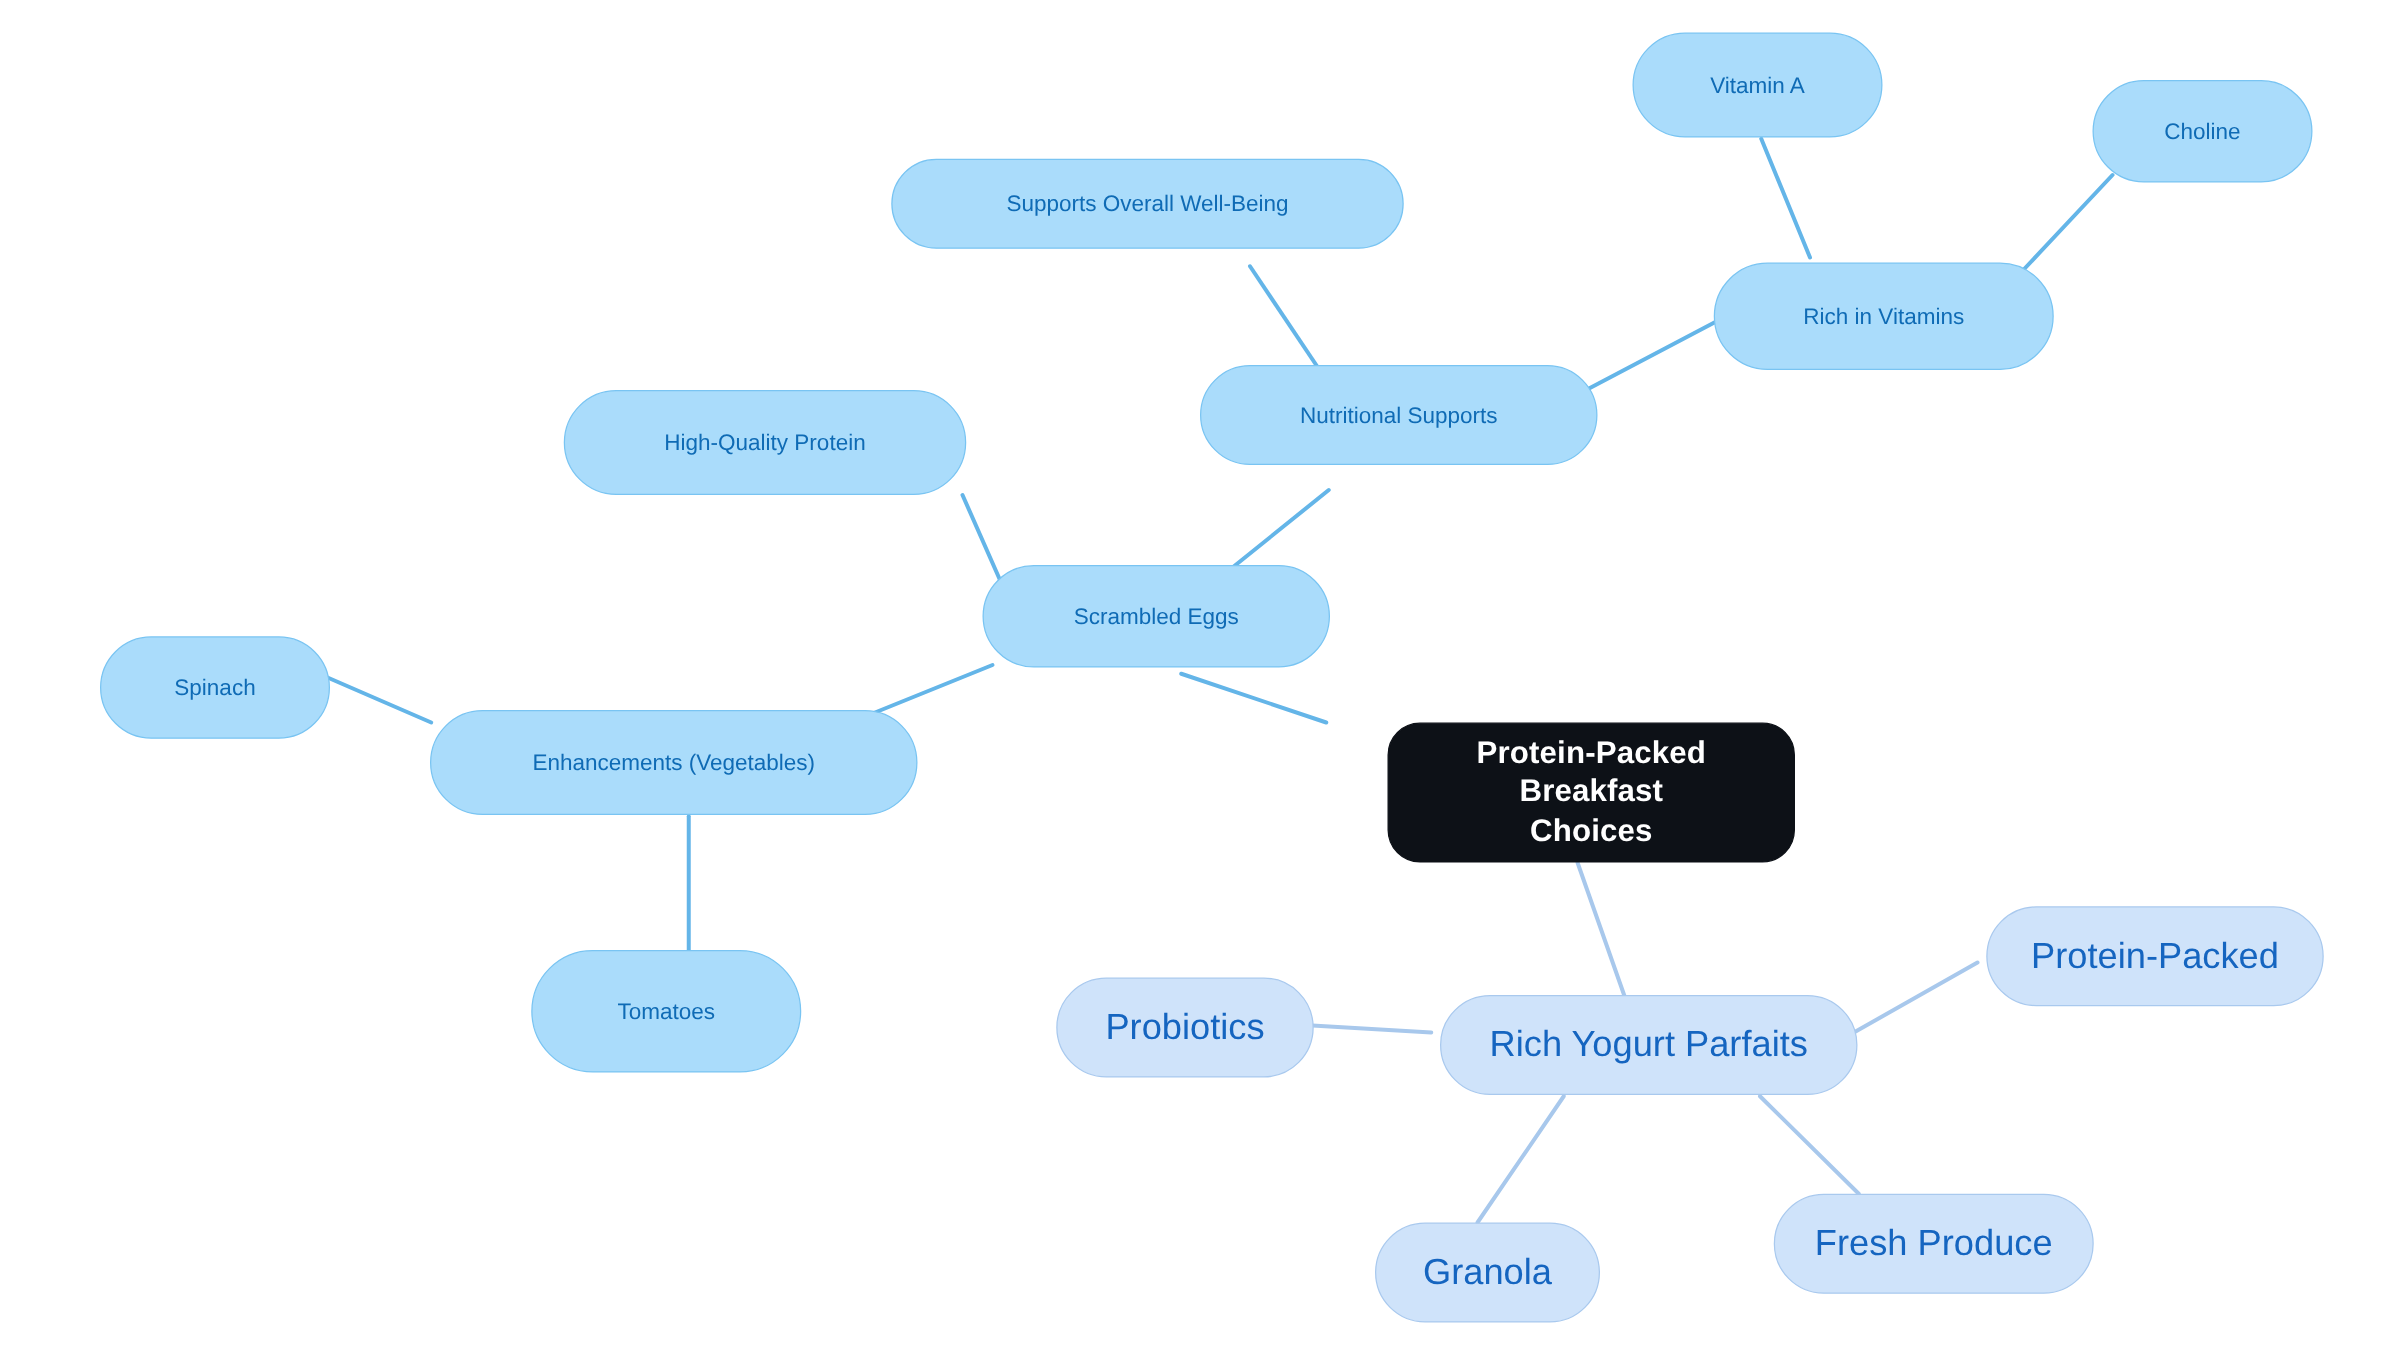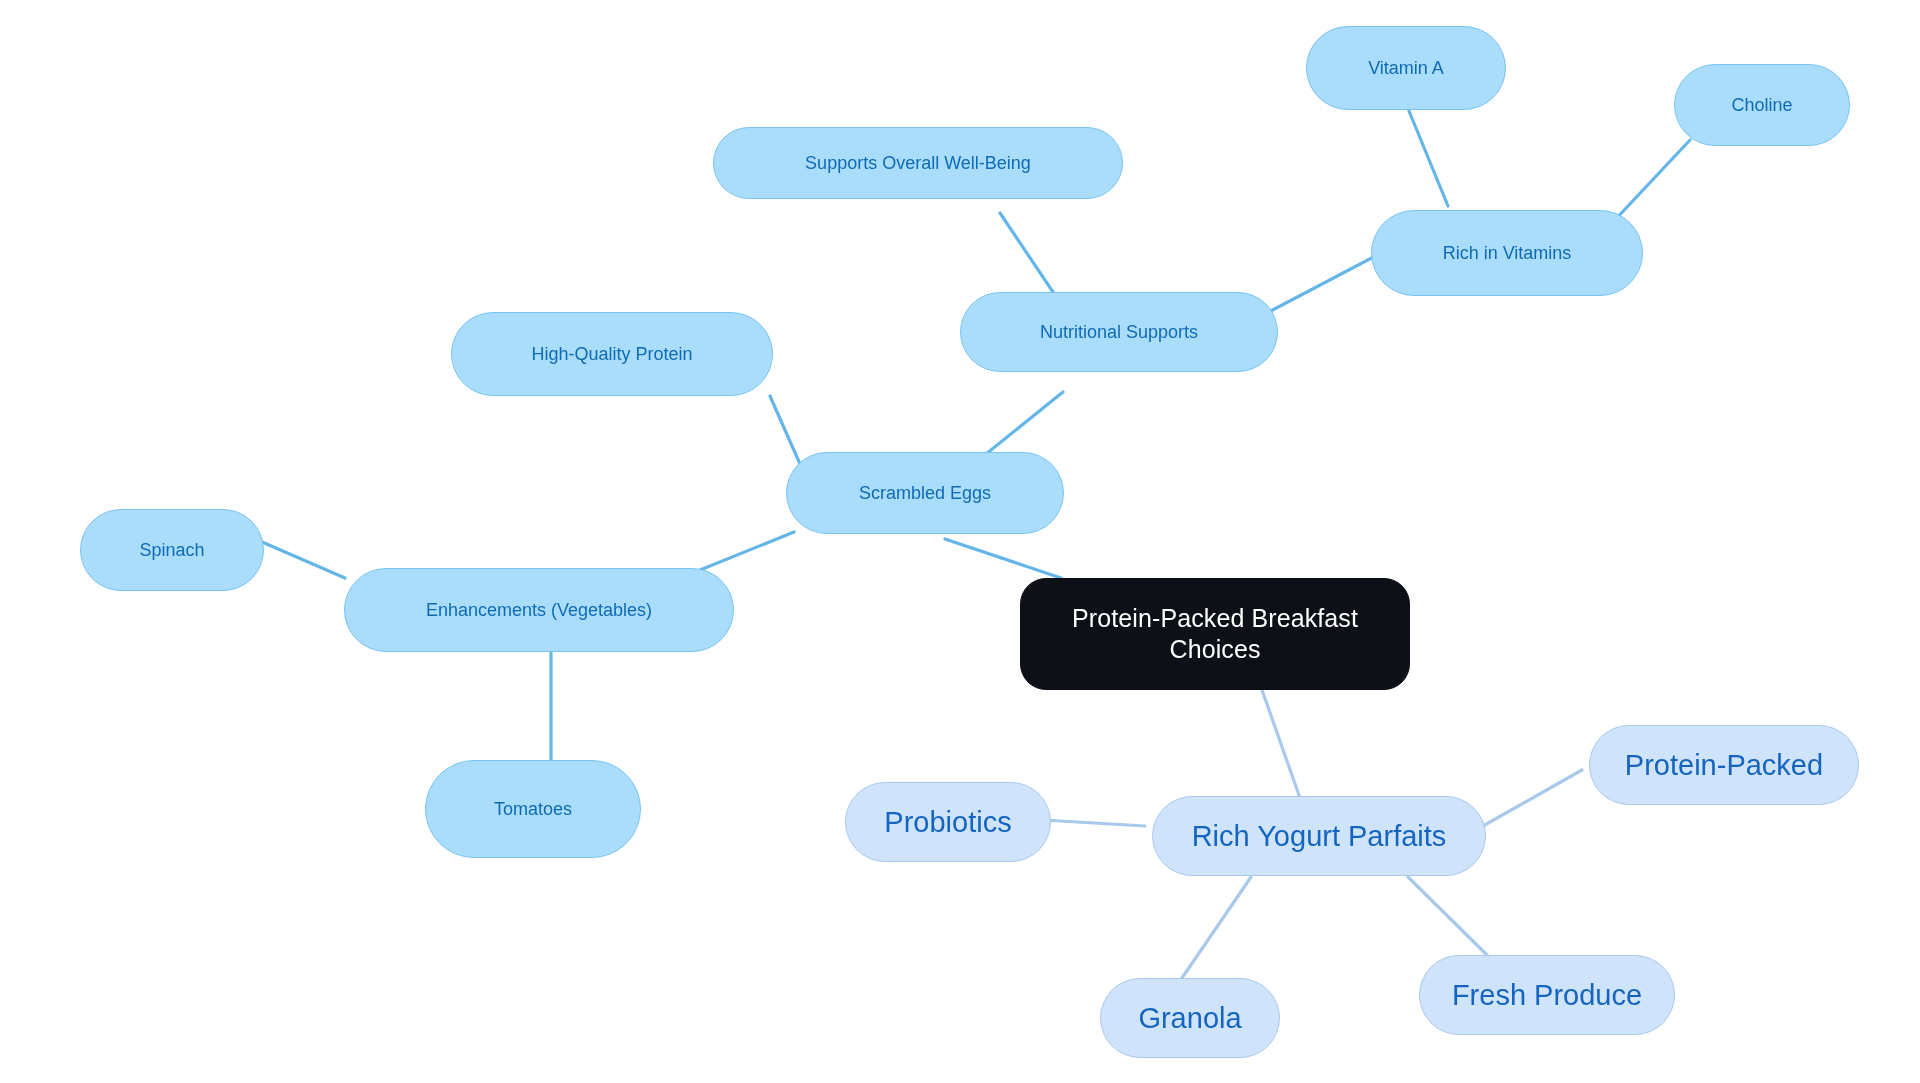--- a/index.html
+++ b/index.html
@@ -84,21 +84,21 @@
 
     <g stroke="#a8c8ec" stroke-width="3.2" fill="none" stroke-linecap="round">
       <path d="M 1262 690 L 1300 798"></path>
       <path d="M 1145 826 L 1043 820"></path>
       <path d="M 1476 830 L 1582 770"></path>
       <path d="M 1251 877 L 1182 978"></path>
       <path d="M 1408 877 L 1487 955"></path>
     </g>
   </svg>
 
-  <div class="node root" style="left:1020px; top:578px; width:390px; height:112px;">Protein-Packed Breakfast
+  <div class="node root" style="left:1110px; top:578px; width:326px; height:112px;font-weight:bold;">Protein-Packed Breakfast
 Choices</div>
 
   <div class="node branch-a" style="left:786px; top:452px; width:278px; height:82px;">Scrambled Eggs</div>
 
   <div class="node branch-a" style="left:960px; top:292px; width:318px; height:80px;">Nutritional Supports</div>
 
   <div class="node branch-a" style="left:713px; top:127px; width:410px; height:72px;">Supports Overall Well-Being</div>
 
   <div class="node branch-a" style="left:1371px; top:210px; width:272px; height:86px;">Rich in Vitamins</div>
 

